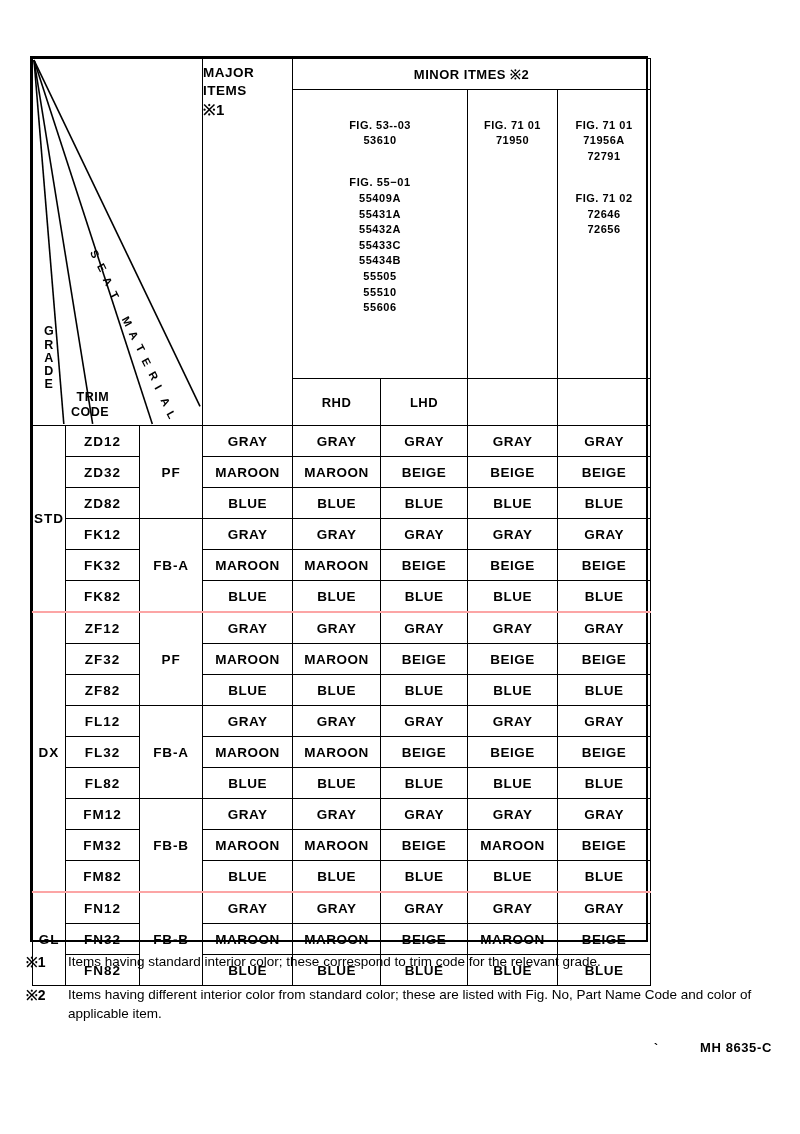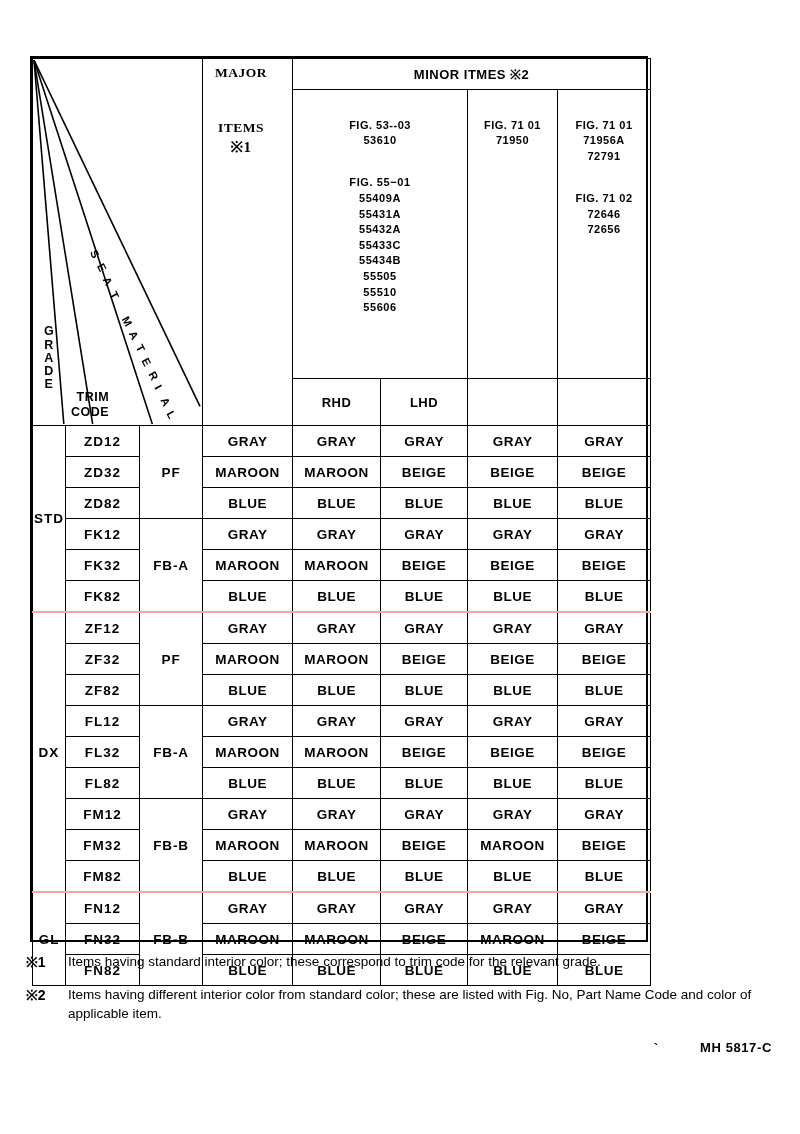--- a/index.html
+++ b/index.html
@@ -87,27 +87,26 @@
     text-align: right;
     line-height: 1.25;
   }
 
   .hdr-major {
     vertical-align: top !important;
     padding-top: 5px !important;
     height: 352px;
   }
   .major-stack {
-    text-align: center;
+    text-align: left;
     padding-right: 13px;
     line-height: 1.35;
     font-size: 13.5px;
-    font-family: Liberation Serif, serif;
-  }
-  .major-stack .l2 { padding-right: 0px; margin-top: 37px; }
+  }
+  .major-stack .l2 { padding-right: 0px; }
   .major-stack .l3 { padding-right: 0px; font-size: 15px; }
 
   .hdr-minor-top {
     height: 30px;
     font-size: 14.5px;
     letter-spacing: 1.2px;
   }
 
   .hdr-figs {
     vertical-align: top !important;
@@ -448,13 +447,13 @@
     <div class="fn-mark">※1</div>
     <div class="fn-text">Items having standard interior color; these correspond to trim code for the relevant grade.</div>
   </div>
   <div class="fn-row">
     <div class="fn-mark">※2</div>
     <div class="fn-text">Items having different interior color from standard color; these are listed with Fig. No, Part Name Code and color of applicable item.</div>
   </div>
 </div>
 
 <div id="doc-tick">`</div>
-<div id="doc-code">MH 5817-C</div>
+<div id="doc-code">MH 8635-C</div>
 
 </body></html>

